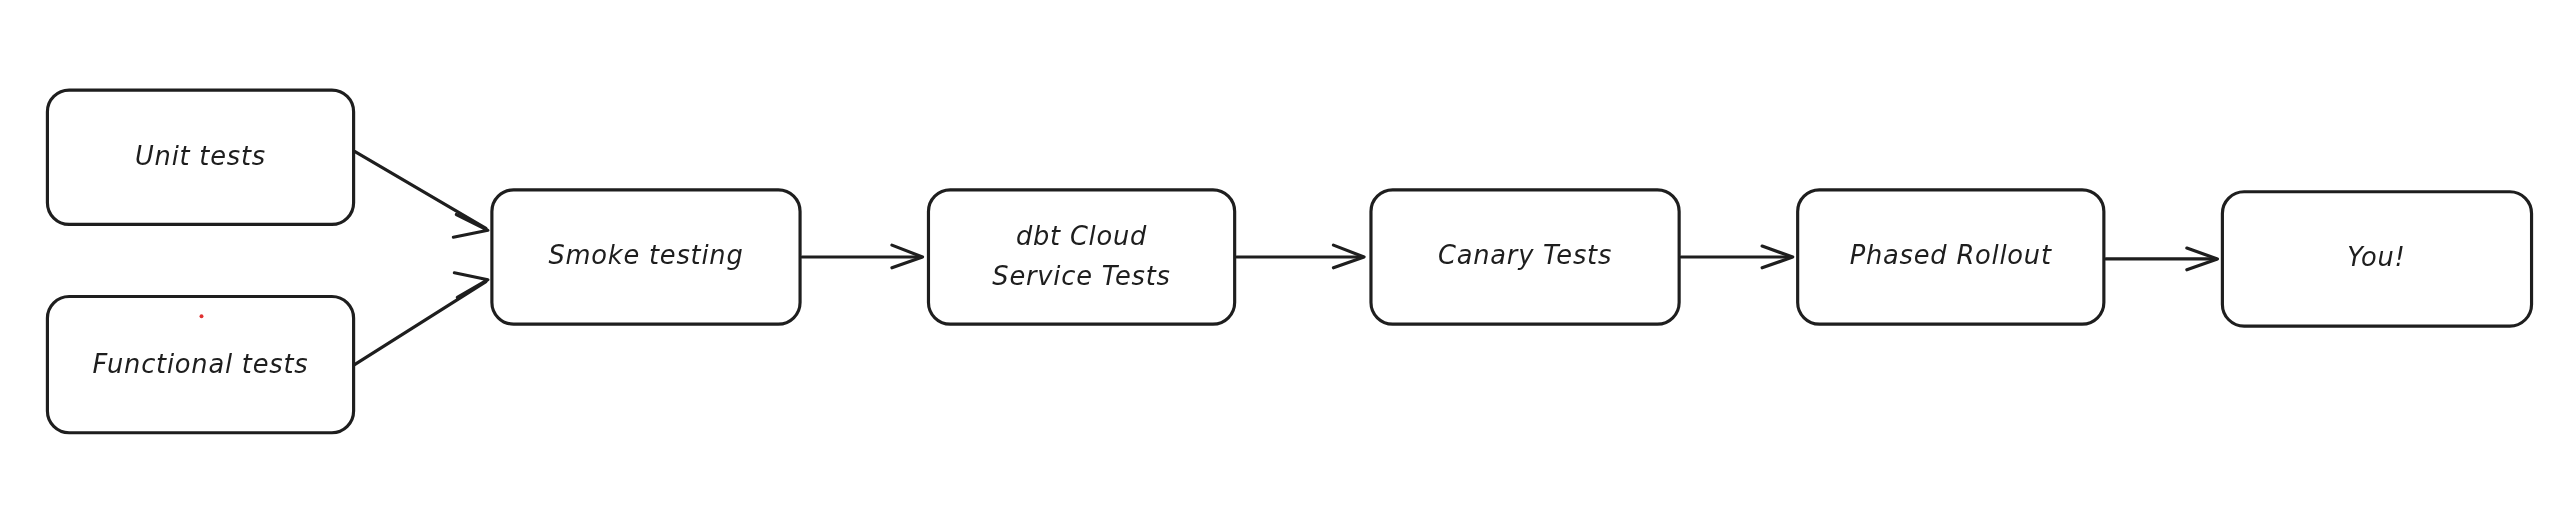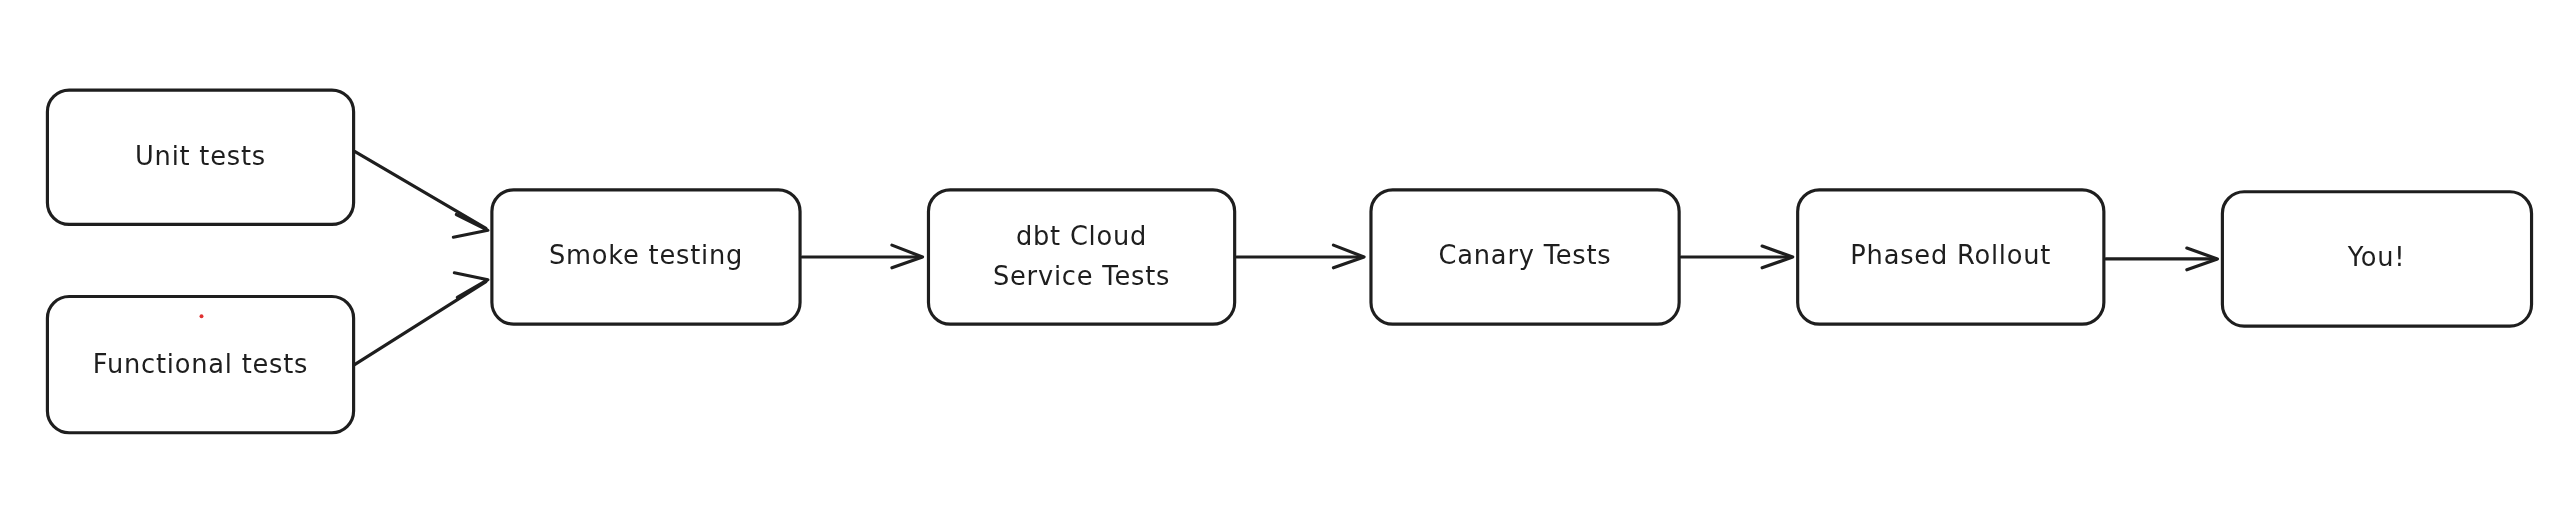--- a/index.html
+++ b/index.html
@@ -12,20 +12,21 @@
     width: 2576px;
     height: 510px;
     font-family: "DejaVu Sans", sans-serif;
     overflow: hidden;
   }
   #canvas-root {
     position: relative;
     width: 2576px;
     height: 510px;
     background: #ffffff;
+    font-style: italic;
   }
   svg#diagram {
     display: block;
     width: 2576px;
     height: 510px;
   }
   .node-shape {
     fill: #ffffff;
     stroke: #1e1e1e;
     stroke-width: 3.2;

